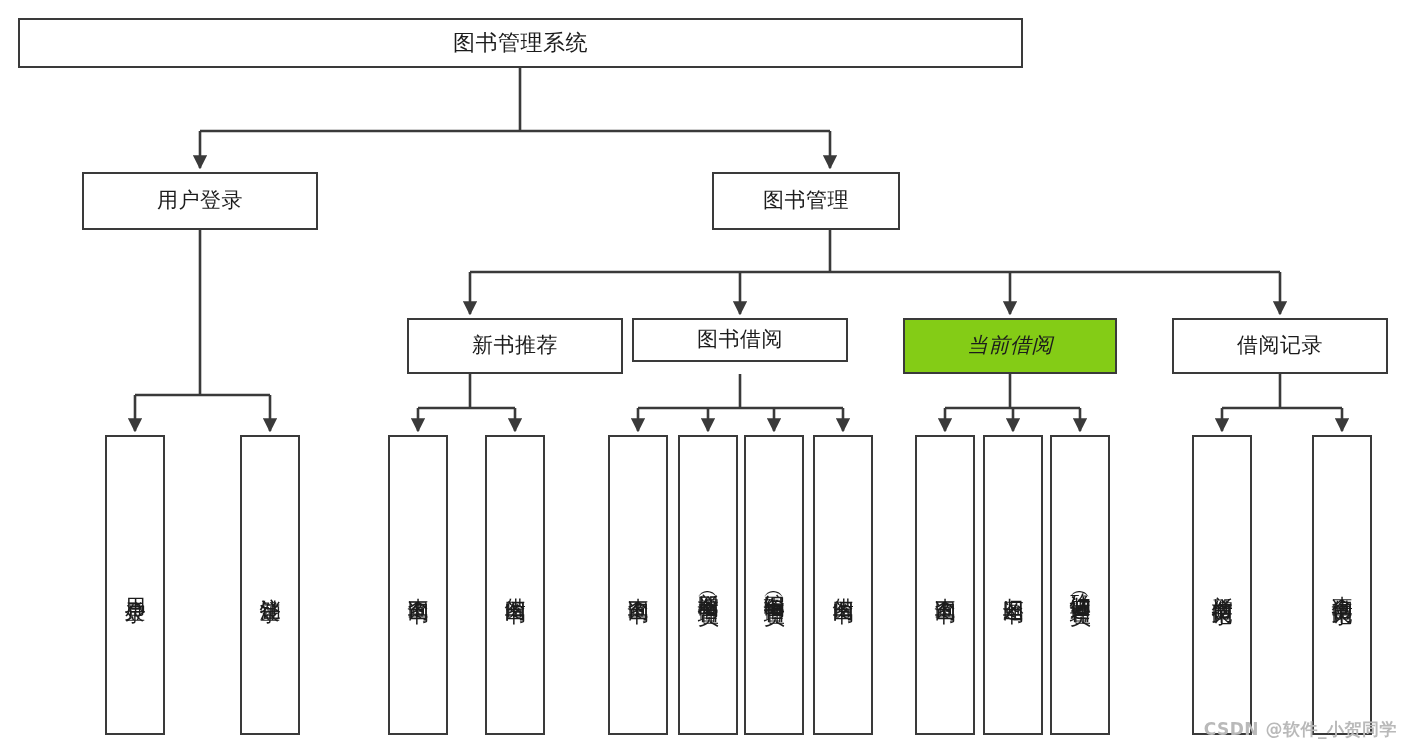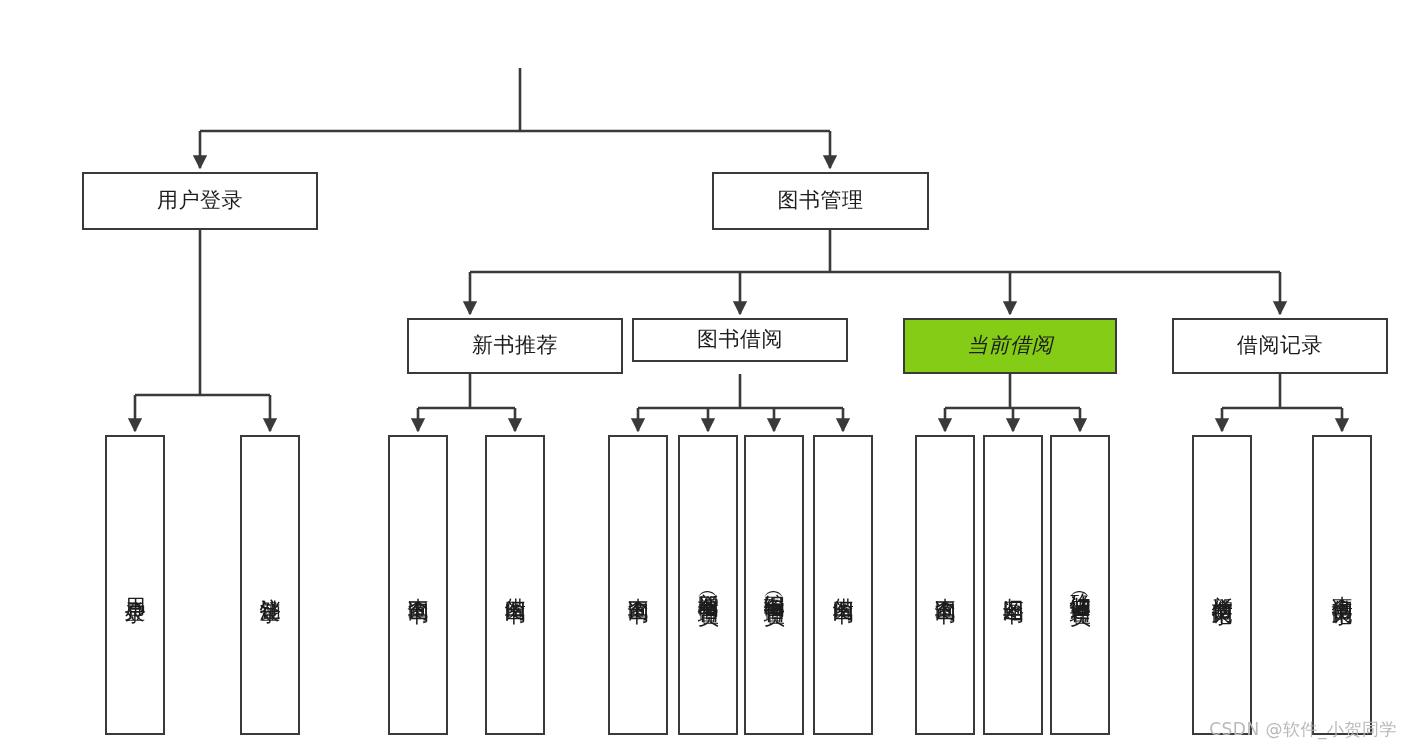--- a/index.html
+++ b/index.html
@@ -52,20 +52,21 @@
   .node-root { font-size: 22px; }
   #watermark {
     position: absolute;
     right: 8px;
     bottom: 6px;
     font-size: 17px;
     color: #b9b9b9;
     letter-spacing: 0.5px;
     white-space: nowrap;
     user-select: none;
+    font-weight: bold;
   }
 </style>
 </head>
 <body>
 
 <div id="diagram-root">
 
   <svg id="edge-layer" viewBox="0 0 1405 747" width="1405" height="747" xmlns="http://www.w3.org/2000/svg">
     <defs>
       <marker id="arrow" viewBox="0 0 10 10" refX="9" refY="5" markerWidth="5.5" markerHeight="5.5" orient="auto-start-reverse">
@@ -110,23 +111,24 @@
       <path d="M 1013 408 L 1013 431" marker-end="url(#arrow)"></path>
       <path d="M 1080 408 L 1080 431" marker-end="url(#arrow)"></path>
 
       <path d="M 1280 374 L 1280 408"></path>
       <path d="M 1222 408 L 1342 408"></path>
       <path d="M 1222 408 L 1222 431" marker-end="url(#arrow)"></path>
       <path d="M 1342 408 L 1342 431" marker-end="url(#arrow)"></path>
     </g>
   </svg>
 
+  <div class="node node-h node-root" style="left: 18px; top: 18px; width: 1005px; height: 50px; border-color: rgb(58, 58, 58); background: rgb(255, 255, 255); color: rgb(28, 28, 28);">图书管理系统</div>
 
   <div class="node node-h" style="left: 82px; top: 172px; width: 236px; height: 58px; border-color: rgb(58, 58, 58); background: rgb(255, 255, 255); color: rgb(28, 28, 28);">用户登录</div>
-  <div class="node node-h" style="left: 712px; top: 172px; width: 217px; height: 58px; border-color: rgb(58, 58, 58); background: rgb(255, 255, 255); color: rgb(28, 28, 28);">图书管理</div>
+  <div class="node node-h" style="left: 712px; top: 172px; width: 188px; height: 58px; border-color: rgb(58, 58, 58); background: rgb(255, 255, 255); color: rgb(28, 28, 28);">图书管理</div>
 
   <div class="node node-h" style="left: 362px; top: 318px; width: 216px; height: 56px; border-color: rgb(58, 58, 58); background: rgb(255, 255, 255); color: rgb(28, 28, 28); margin-left: 45px;">新书推荐</div>
   <div class="node node-h" style="left: 632px; top: 318px; width: 216px; height: 44px; border-color: rgb(58, 58, 58); background: rgb(255, 255, 255); color: rgb(28, 28, 28);">图书借阅</div>
   <div class="node node-h" style="left: 903px; top: 318px; width: 214px; height: 56px; border-color: rgb(58, 58, 58); background: #84cc16; color: rgb(28, 28, 28); font-style: italic;">当前借阅</div>
   <div class="node node-h" style="left: 1172px; top: 318px; width: 216px; height: 56px; border-color: rgb(58, 58, 58); background: rgb(255, 255, 255); color: rgb(28, 28, 28);">借阅记录</div>
 
   <div class="node node-v" style="left: 105px; top: 435px; width: 60px; height: 300px; border-color: rgb(58, 58, 58); background: rgb(255, 255, 255); color: rgb(28, 28, 28);">用户登录</div>
   <div class="node node-v" style="left: 240px; top: 435px; width: 60px; height: 300px; border-color: rgb(58, 58, 58); background: rgb(255, 255, 255); color: rgb(28, 28, 28);">注销登录</div>
   <div class="node node-v" style="left: 388px; top: 435px; width: 60px; height: 300px; border-color: rgb(58, 58, 58); background: rgb(255, 255, 255); color: rgb(28, 28, 28);">查询图书</div>
   <div class="node node-v" style="left: 485px; top: 435px; width: 60px; height: 300px; border-color: rgb(58, 58, 58); background: rgb(255, 255, 255); color: rgb(28, 28, 28);">借阅图书</div>

